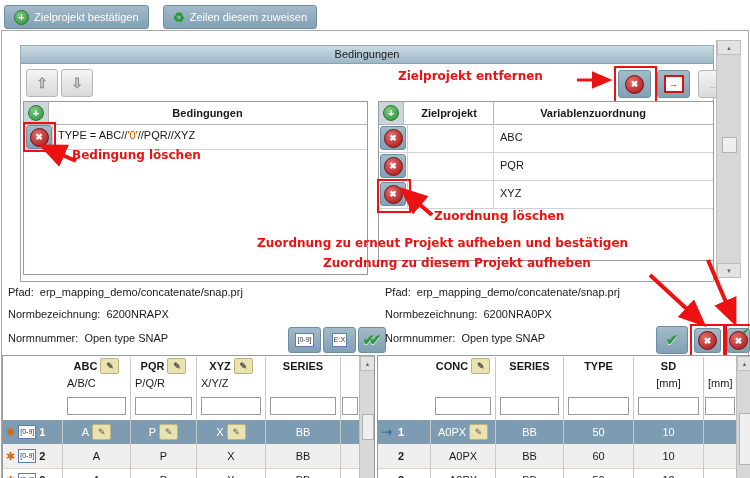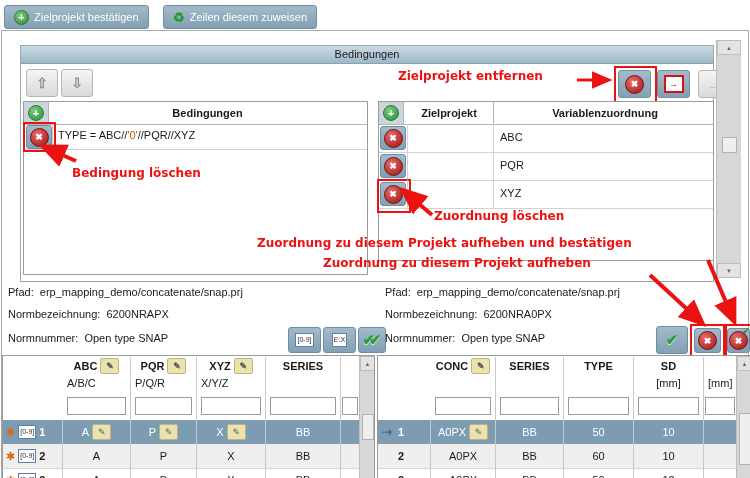--- a/index.html
+++ b/index.html
@@ -138,21 +138,21 @@
         <div class="vline" style="left:28px;"></div>
       </div>
     </div>
 
     <div class="ptable" style="left:357px;top:55px;width:334px;height:158px;">
       <div class="pth">
         <div class="plus-cell">
           <span class="plus-mini">+</span>
         </div>
         <div class="hlabel" style="left:26px;width:88px;">Zielprojekt</div>
-        <div class="hlabel" style="left:116px;width:220px;">Variablenzuordnung</div>
+        <div class="hlabel" style="left:104px;width:220px;">Variablenzuordnung</div>
         <div class="vline" style="left:114px;background:#b5b5b5;"></div>
       </div>
       <div class="prow" style="top:22px;height:28px;">
         <div class="xbtn" style="left:1px;top:2px;">
           <span class="xcircle">✖</span>
         </div>
         <div class="vline" style="left:28px;"></div>
           <div class="vline" style="left:114px;"></div>
         <div style="position:absolute;left:121px;top:7px;">ABC</div>
       </div>
@@ -180,23 +180,23 @@
     <div class="sb-btn" style="top:0;">
         <span>▲</span>
       </div>
     <div class="sb-btn" style="bottom:0;">
         <span>▼</span>
       </div>
     <div class="sb-thumb" style="left:5px;top:97px;width:13px;height:14px;"></div>
   </div>
 
   <div class="anno" style="left:398px;top:69px;">Zielprojekt entfernen</div>
-  <div class="anno" style="left:72px;top:148px;margin-top:18px;">Bedingung löschen</div>
+  <div class="anno" style="left:72px;top:148px;">Bedingung löschen</div>
   <div class="anno" style="left:434px;top:209px;">Zuordnung löschen</div>
-  <div class="anno" style="left:257px;top:236px;">Zuordnung zu diesem Projekt aufheben und bestätigen</div>
+  <div class="anno" style="left:257px;top:236px;">Zuordnung zu erneut Projekt aufheben und bestätigen</div>
   <div class="anno" style="left:323px;top:256px;">Zuordnung zu diesem Projekt aufheben</div>
 
   <div class="info-label" style="left:8px;top:286px;">
     <span>Pfad:</span>&nbsp;&nbsp;<span>erp_mapping_demo/concatenate/snap.prj</span>
   </div>
   <div class="info-label" style="left:8px;top:308px;">
     <span>Normbezeichnung:</span>&nbsp;&nbsp;<span>6200NRAPX</span>
   </div>
   <div class="info-label" style="left:8px;top:332px;">
     <span>Normnummer:</span>&nbsp;&nbsp;<span>Open type SNAP</span>

